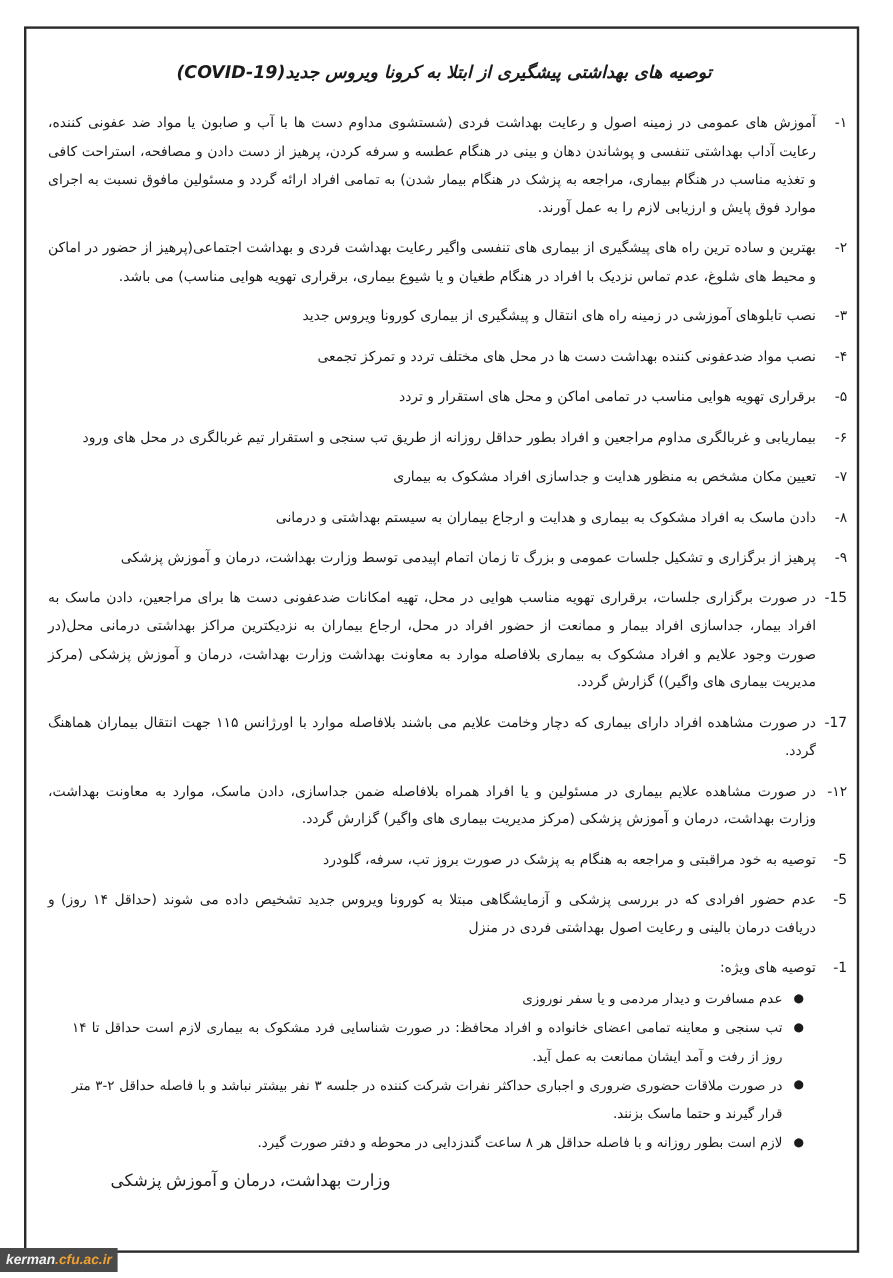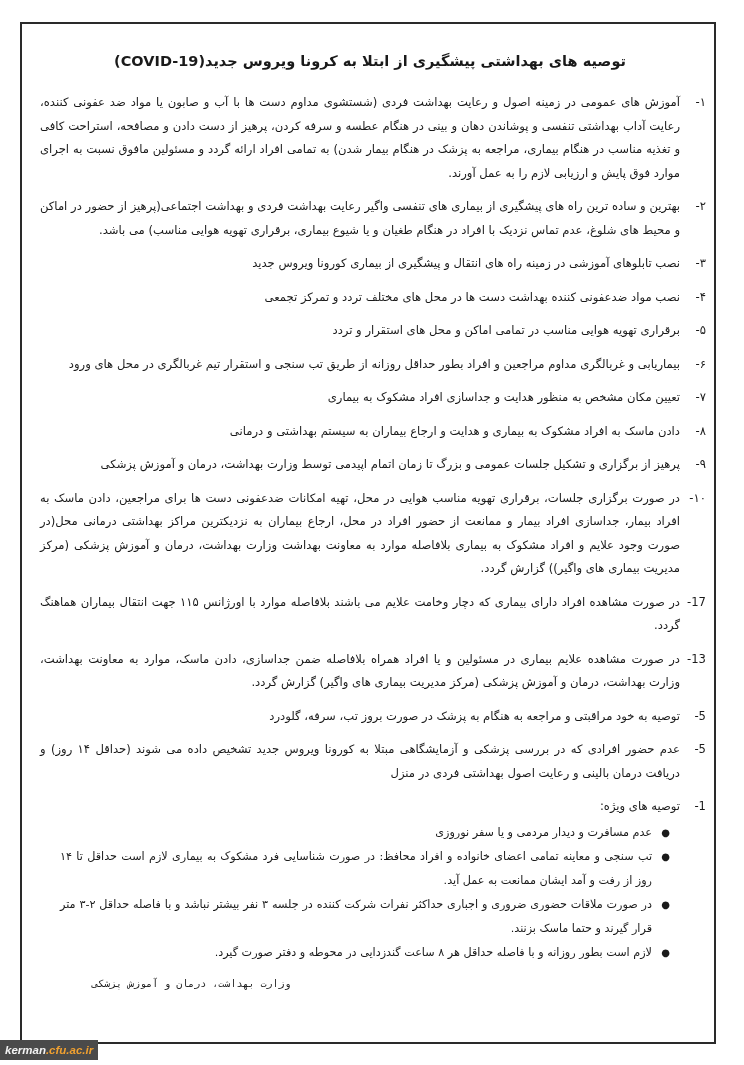--- a/index.html
+++ b/index.html
@@ -6,37 +6,37 @@
   body {
     width:744px; height:1065px; background:#ffffff; position:relative; overflow:hidden;
     font-family:"DejaVu Sans", sans-serif; color:#1a1a1a;
   }
   .frame {
     position:absolute; left:20px; top:22px; width:696px; height:1022px;
     border:2px solid #2a2a2a; box-sizing:border-box;
   }
   .doc { position:absolute; left:30px; top:48px; width:680px; direction:rtl; }
   .title {
-    text-align:center; font-weight:bold; font-size:14.5px; line-height:27px; margin:0;
+    text-align:center; font-weight:bold; font-size:14.5px; line-height:27px; margin:0;font-style:italic;
   }
   .items { margin-top:16px; }
   .item {
     display:flex; direction:rtl; font-size:11.6px; line-height:23.5px; margin-bottom:10px;
   }
   .item .num { flex:0 0 26px; text-align:right; white-space:nowrap; padding-right:4px; }
   .item .text { flex:1; text-align:justify; padding-left:10px; }
   .bullets { margin:2px 0 0 0; padding:0; list-style:none; }
   .bullets li {
     display:flex; font-size:11.2px; line-height:24px; padding-right:40px;
   }
   .bullets li .dot { flex:0 0 18px; font-size:10px; }
   .bullets li .btext { flex:1; text-align:justify; padding-left:30px; }
   .signature {
     position:absolute; left:92px; top:972px; direction:rtl; text-align:center;
-    font-family:Liberation Mono, monospace; font-size:10px; line-height:26px; color:#222;
+    font-family:Liberation Serif, serif; font-size:14px; line-height:26px; color:#222;
   }
   .signature .line2 { padding-right:30px; }
   .watermark {
     position:absolute; left:0; top:1040px; width:98px; height:20px; background:#4a4a4a;
     font-family:"Liberation Sans", sans-serif; font-style:italic; font-weight:bold;
     font-size:11.5px; line-height:20px; padding-left:5px; box-sizing:border-box;
   }
   .watermark .host { color:#f2f2f2; }
   .watermark .dom { color:#f0a030;text-align:right; }
 </style>
@@ -79,29 +79,29 @@
       </div>
     <div class="item">
         <span class="num">۸-</span>
         <span class="text">دادن ماسک به افراد مشکوک به بیماری و هدایت و ارجاع بیماران به سیستم بهداشتی و درمانی</span>
       </div>
     <div class="item">
         <span class="num">۹-</span>
         <span class="text">پرهیز از برگزاری و تشکیل جلسات عمومی و بزرگ تا زمان اتمام اپیدمی توسط وزارت بهداشت، درمان و آموزش پزشکی</span>
       </div>
     <div class="item">
-        <span class="num">۱۰-</span>
+        <span class="num">15-</span>
         <span class="text">در صورت برگزاری جلسات، برقراری تهویه مناسب هوایی در محل، تهیه امکانات ضدعفونی دست ها برای مراجعین، دادن ماسک به افراد بیمار، جداسازی افراد بیمار و ممانعت از حضور افراد در محل، ارجاع بیماران به نزدیکترین مراکز بهداشتی درمانی محل(در صورت وجود علایم و افراد مشکوک به بیماری بلافاصله موارد به معاونت بهداشت وزارت بهداشت، درمان و آموزش پزشکی (مرکز مدیریت بیماری های واگیر)) گزارش گردد.</span>
       </div>
     <div class="item">
         <span class="num">17-</span>
         <span class="text">در صورت مشاهده افراد دارای بیماری که دچار وخامت علایم می باشند بلافاصله موارد با اورژانس ۱۱۵ جهت انتقال بیماران هماهنگ گردد.</span>
       </div>
     <div class="item">
-        <span class="num">13-</span>
+        <span class="num">۱۲-</span>
         <span class="text">در صورت مشاهده علایم بیماری در مسئولین و یا افراد همراه بلافاصله ضمن جداسازی، دادن ماسک، موارد به معاونت بهداشت، وزارت بهداشت، درمان و آموزش پزشکی (مرکز مدیریت بیماری های واگیر) گزارش گردد.</span>
       </div>
     <div class="item">
         <span class="num">5-</span>
         <span class="text">توصیه به خود مراقبتی و مراجعه به هنگام به پزشک در صورت بروز تب، سرفه، گلودرد</span>
       </div>
     <div class="item">
         <span class="num">5-</span>
         <span class="text">عدم حضور افرادی که در بررسی پزشکی و آزمایشگاهی مبتلا به کورونا ویروس جدید تشخیص داده می شوند (حداقل ۱۴ روز) و دریافت درمان بالینی و رعایت اصول بهداشتی فردی در منزل</span>
       </div>

